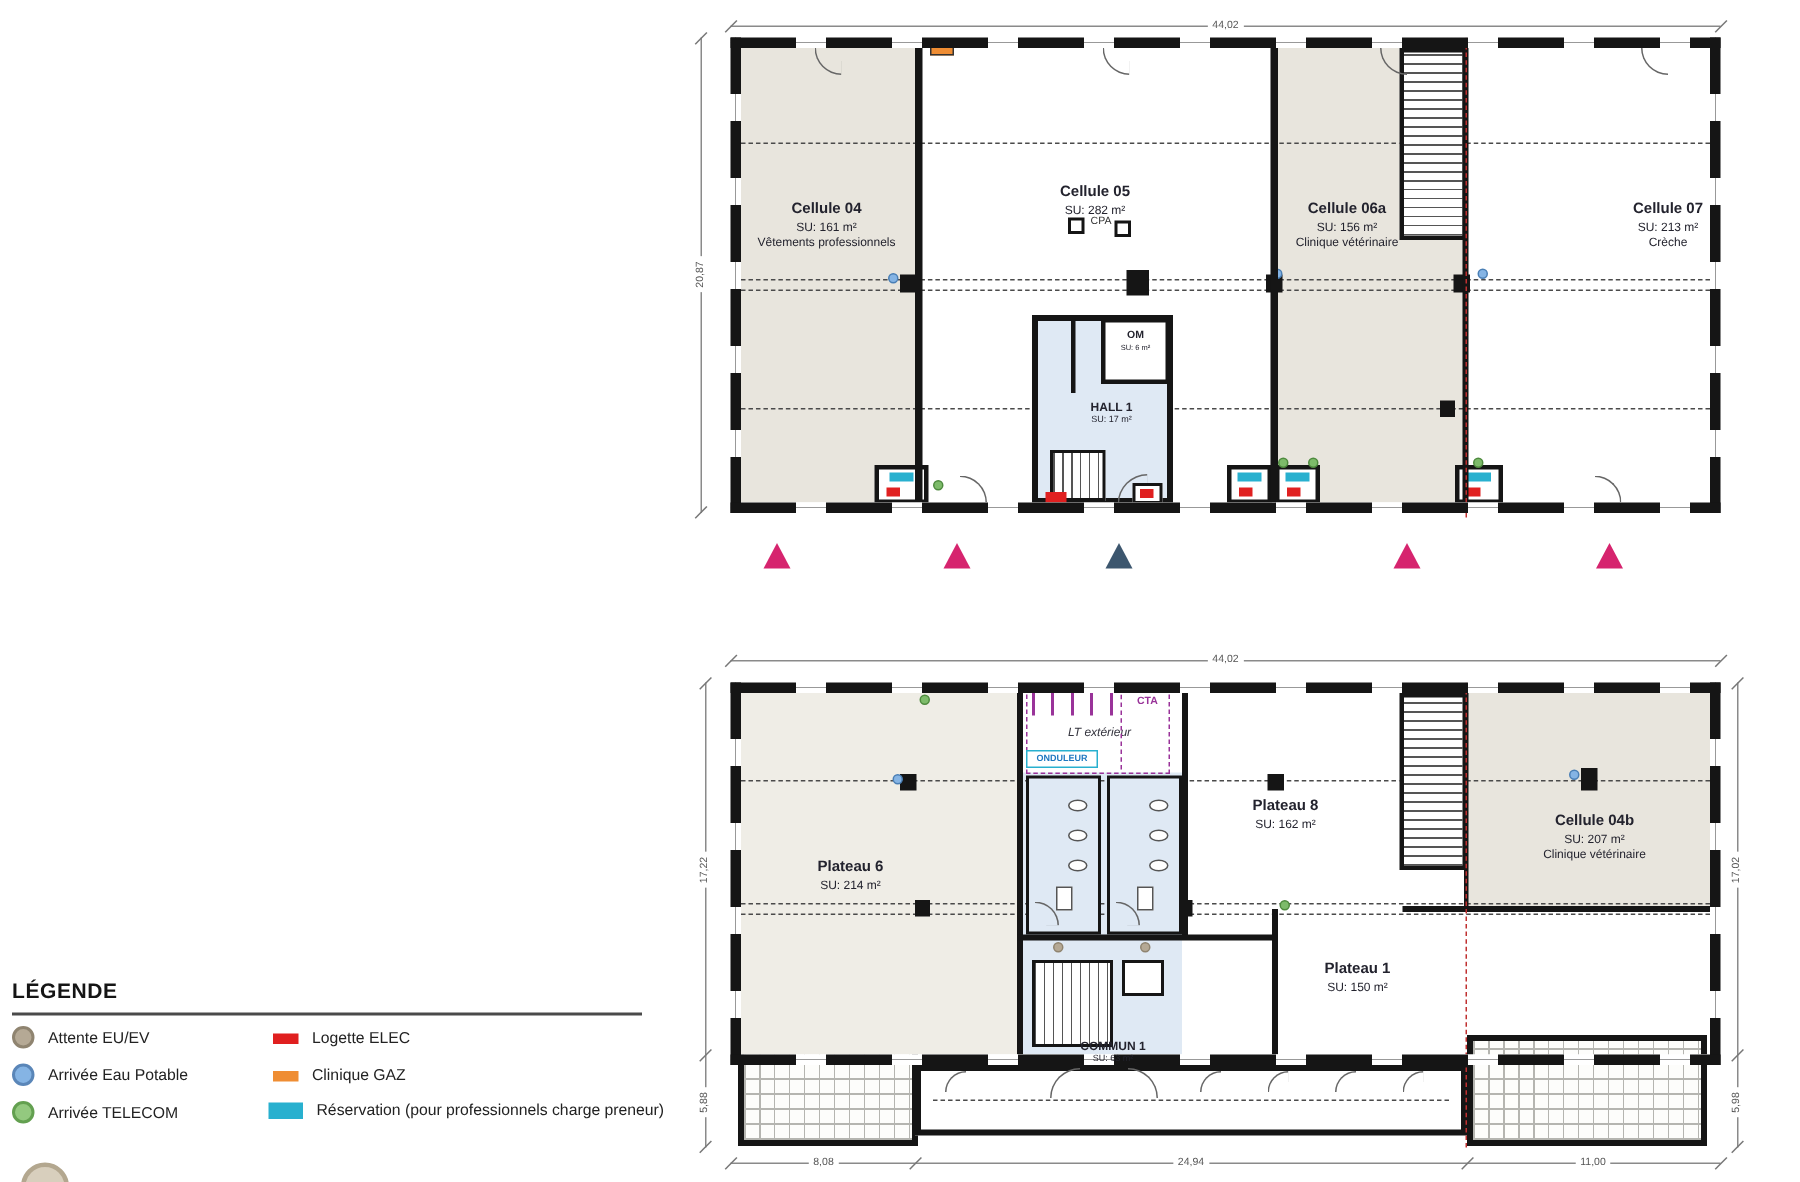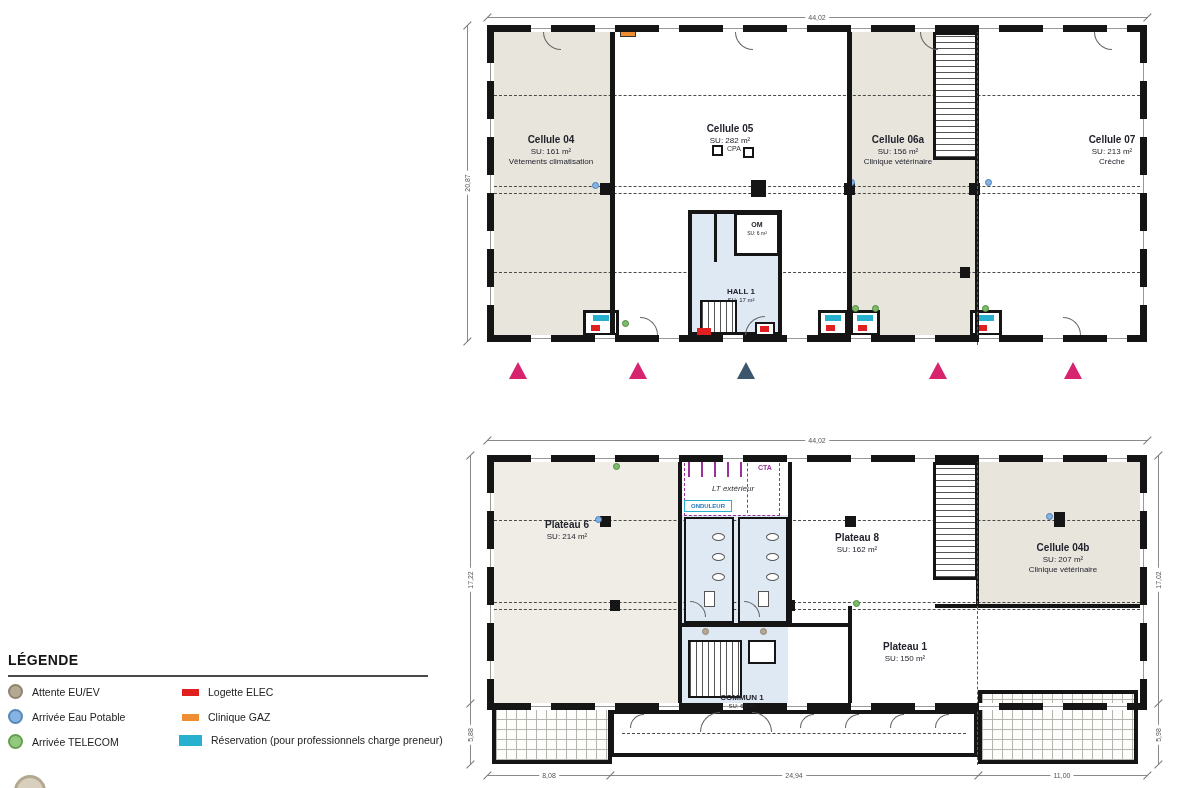--- a/index.html
+++ b/index.html
@@ -95,21 +95,21 @@
     <div class="sq" style="left:960px;top:267px;width:10px;height:11px"></div>
 
     <div class="box" style="left:688px;top:210px;width:94px;height:126px;border-width:4px;background:#dfe9f4"></div>
     <div class="pwall" style="left:714px;top:212px;width:3px;height:50px"></div>
     <div class="box stairsv" style="left:700px;top:300px;width:37px;height:34px;border-width:2px"></div>
     <div class="box" style="left:734px;top:212px;width:46px;height:44px"></div>
     <div class="rlabel tiny" style="left:757px;top:228px">
       <div class="rt">OM</div>
       <div class="rs">SU: 6 m²</div>
     </div>
-    <div class="rlabel small" style="left:741px;top:296px">
+    <div class="rlabel small" style="left:741px;top:276px">
       <div class="rt">HALL 1</div>
       <div class="rs">SU: 17 m²</div>
     </div>
     <div class="fill" style="left:697px;top:328px;width:14px;height:8px;background:#e02020"></div>
     <div class="dot green" style="left:763px;top:324px"></div>
     <div class="arc tl" style="left:745px;top:316px;width:20px;height:20px"></div>
 
     <div class="box stairsh" style="left:933px;top:32px;width:45px;height:128px"></div>
 
     <div class="box" style="left:712px;top:145px;width:11px;height:11px;border-width:2px"></div>
@@ -163,21 +163,21 @@
     <div class="wallv" style="left:487px;top:25px;height:317px"></div>
     <div class="wallv" style="left:1140px;top:25px;height:317px"></div>
     <div class="corner" style="left:487px;top:25px"></div>
     <div class="corner" style="left:1140px;top:25px"></div>
     <div class="corner" style="left:487px;top:335px"></div>
     <div class="corner" style="left:1140px;top:335px"></div>
 
     <div class="rlabel" style="left:551px;top:150px">
       <div class="rt">Cellule 04</div>
       <div class="rs">SU: 161 m²</div>
-      <div class="rs">Vêtements climatisation</div>
+      <div class="rs">Vêtements professionnels</div>
     </div>
     <div class="rlabel" style="left:730px;top:134px">
       <div class="rt">Cellule 05</div>
       <div class="rs">SU: 282 m²</div>
     </div>
     <div class="rlabel" style="left:898px;top:150px">
       <div class="rt">Cellule 06a</div>
       <div class="rs">SU: 156 m²</div>
       <div class="rs">Clinique vétérinaire</div>
     </div>
@@ -274,21 +274,21 @@
 
     <div class="wallh" style="left:487px;top:455px;width:660px"></div>
     <div class="wallh" style="left:487px;top:703px;width:660px"></div>
     <div class="wallv" style="left:487px;top:455px;height:255px"></div>
     <div class="wallv" style="left:1140px;top:455px;height:255px"></div>
     <div class="corner" style="left:487px;top:455px"></div>
     <div class="corner" style="left:1140px;top:455px"></div>
     <div class="corner" style="left:487px;top:703px"></div>
     <div class="corner" style="left:1140px;top:703px"></div>
 
-    <div class="rlabel" style="left:567px;top:530px">
+    <div class="rlabel" style="left:567px;top:584px">
       <div class="rt">Plateau 6</div>
       <div class="rs">SU: 214 m²</div>
     </div>
     <div class="rlabel" style="left:857px;top:543px">
       <div class="rt">Plateau 8</div>
       <div class="rs">SU: 162 m²</div>
     </div>
     <div class="rlabel" style="left:1063px;top:558px">
       <div class="rt">Cellule 04b</div>
       <div class="rs">SU: 207 m²</div>

